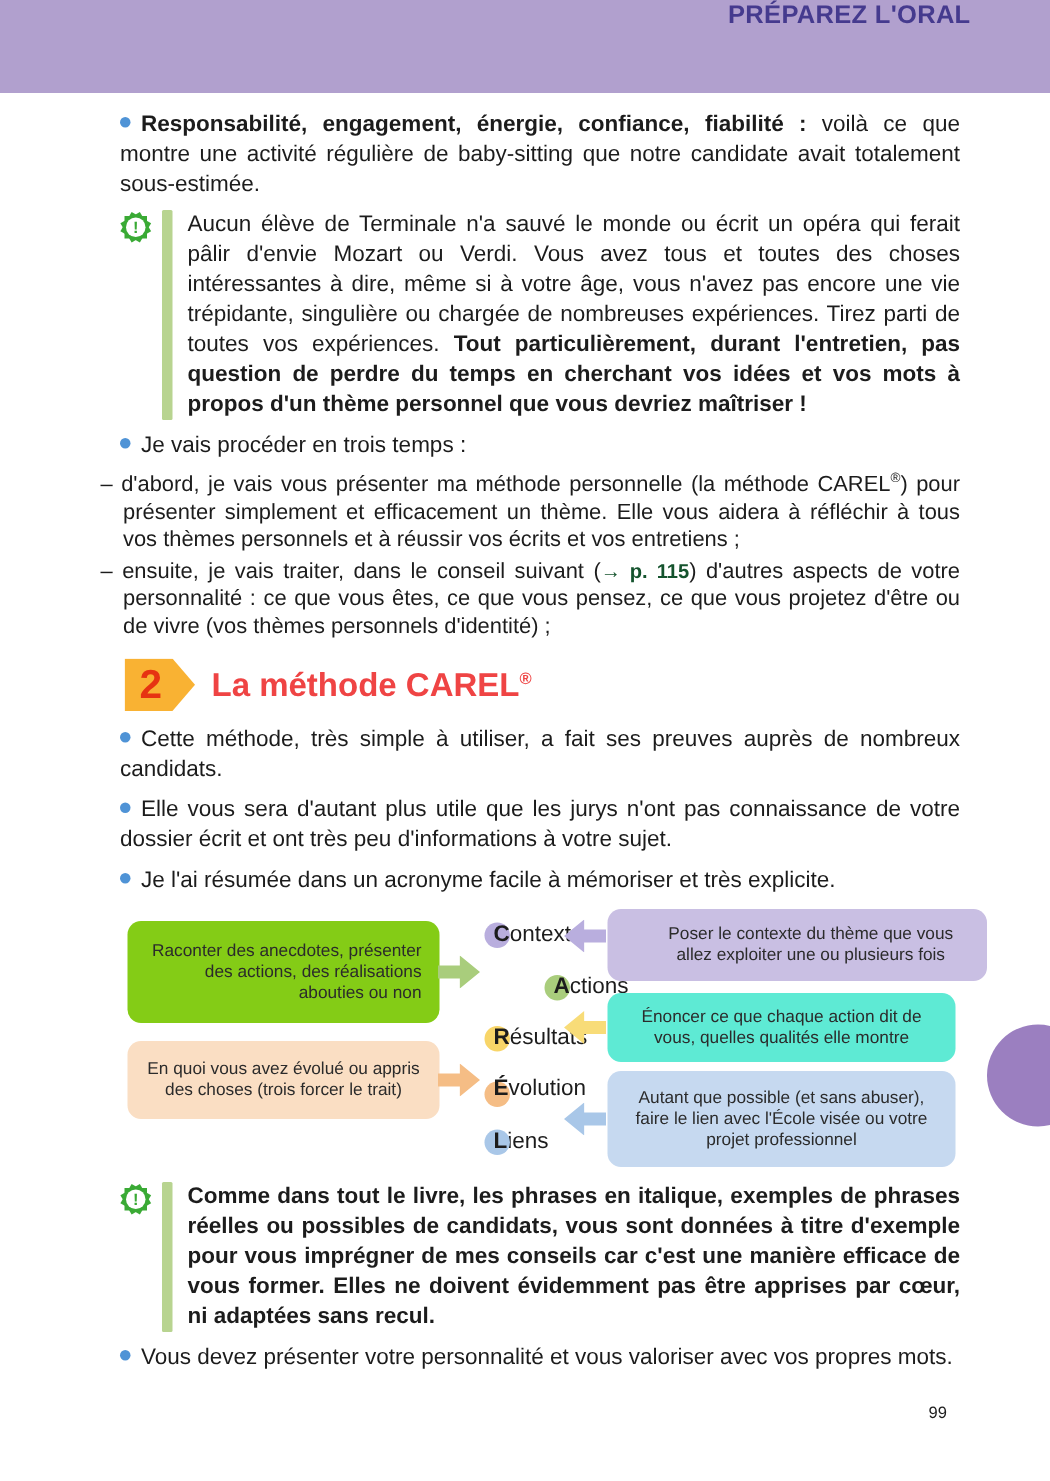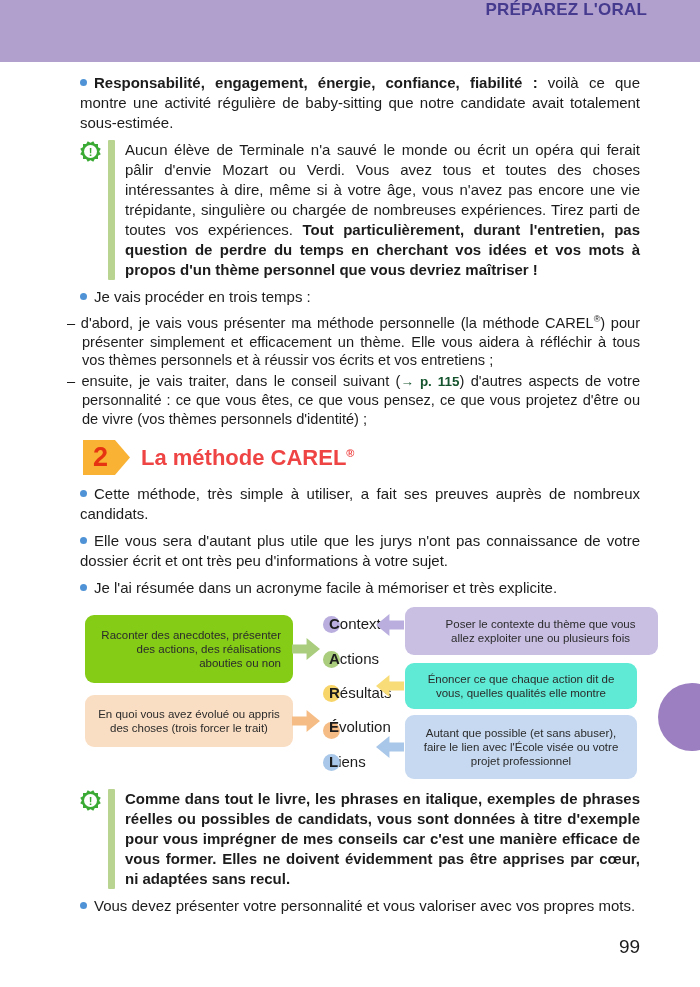--- a/index.html
+++ b/index.html
@@ -79,39 +79,39 @@
   .arrow { position:absolute; width:28px; height:22px; }
   .arrow.right { clip-path:polygon(100% 50%, 52% 0, 52% 30%, 0 30%, 0 70%, 52% 70%, 52% 100%); }
   .arrow.left  { clip-path:polygon(0 50%, 48% 0, 48% 30%, 100% 30%, 100% 70%, 48% 70%, 48% 100%); }
   .a-green  { left:212px; top:33px;  background:#a9cd7c; }
   .a-orange { left:212px; top:105px; background:#f5bd85; }
   .a-purple { left:296px; top:9px;   background:#b9aede; }
   .a-yellow { left:296px; top:70px;  background:#f8dc78; }
   .a-blue   { left:296px; top:131px; background:#a9c7e8; }
 
   .carel-row { position:absolute; left:249px; white-space:nowrap; font-size:15px; }
-  .row-0 { top:10px; } .row-1 { top:45px; } .row-2 { top:79px; }
+  .row-0 { top:10px; } .row-1 { top:45px;margin-left:40px; } .row-2 { top:79px; }
   .row-3 { top:113px; } .row-4 { top:148px; }
   .carel-letter { position:relative; font-weight:700; display:inline-block; z-index:1; }
   .carel-letter::before {
     content:""; position:absolute; left:-6px; top:1px; width:17px; height:17px;
     border-radius:50%; z-index:-1;
   }
   .cc::before { background:#b9aede; }
   .ca::before { background:#a9cd7c; }
   .cr::before { background:#f8d568; }
   .ce::before { background:#f5bd85; top:4px; }
   .cl::before { background:#a9c7e8; }
 
   
   .tab-circle {
     position:absolute; left:658px; top:683px; width:68px; height:68px;
     border-radius:50%; background:#9b7fc0;
   }
-  .page-num { position:absolute; left:619px; top:936px; font-size:19px; }
+  .page-num { position:absolute; left:619px; top:936px; font-size:11px; }
 </style>
 </head>
 <body>
 
 <div class="header">
   <span class="header-title">PRÉPAREZ L'ORAL</span>
 </div>
 
 <div class="content">
 

